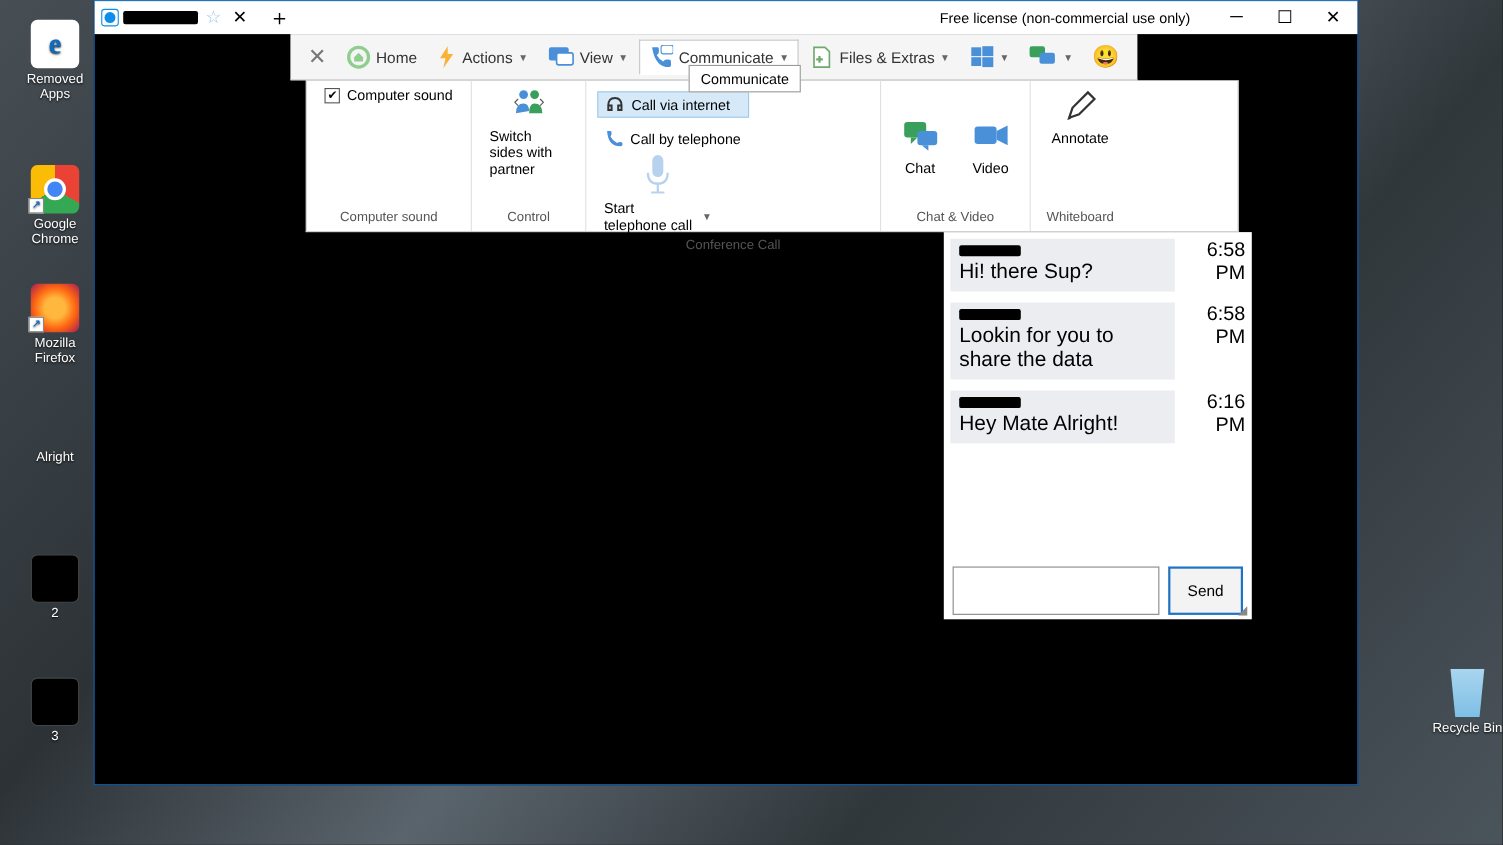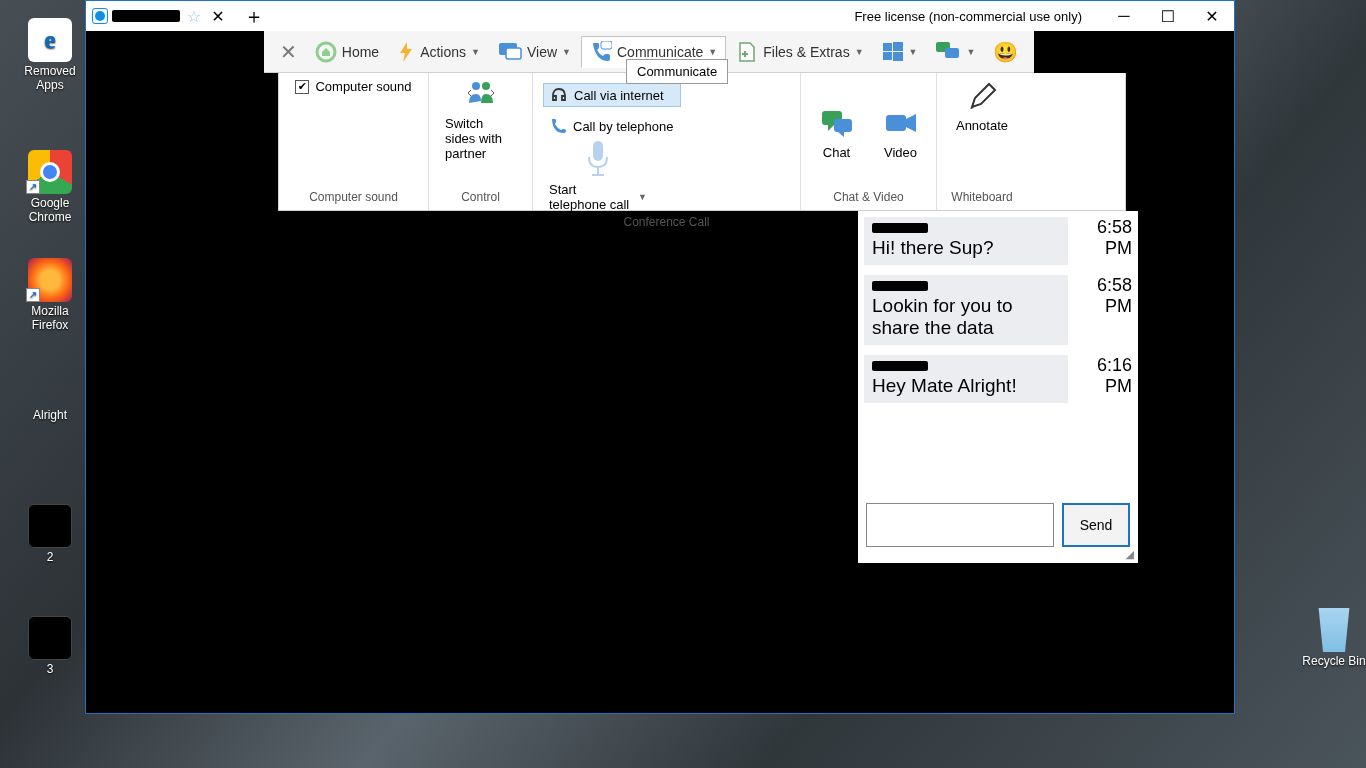--- a/index.html
+++ b/index.html
@@ -53,21 +53,21 @@
 .big-icon{width:28px;height:28px;}
 
 .tooltip{position:absolute;left:540px;top:58px;background:#fff;border:1px solid #999;padding:4px 10px;font-size:13px;z-index:5;}
 
 .chat{position:absolute;right:96px;top:210px;width:280px;height:352px;background:#fff;display:flex;flex-direction:column;}
 .msgs{flex:1;overflow:auto;padding:6px;}
 .msgrow{display:flex;gap:8px;margin-bottom:10px;}
 .bubble{background:#ebedf0;padding:6px 8px;font-size:19px;flex:1;}
 .bubble .sender{background:#000;width:56px;height:10px;border-radius:2px;margin-bottom:4px;display:block;}
 .time{font-size:18px;width:56px;text-align:right;}
-.chatbar{display:flex;gap:8px;padding:6px 8px 16px;align-items:flex-start;}
+.chatbar{display:flex;gap:8px;padding:6px 8px 4px;align-items:flex-start;}
 .chatbar textarea{flex:1;height:44px;border:1px solid #888;resize:none;font-size:13px;padding:4px;}
 .sendbtn{width:68px;height:44px;border:2px solid #1e73c4;background:#f3f3f3;font-size:14px;cursor:pointer;}
 .resize-grip{position:absolute;right:4px;bottom:2px;font-size:11px;color:#888;}
 
 .checkbox-wrap{display:flex;align-items:center;gap:6px;font-size:13px;}
 .cb{width:14px;height:14px;border:1px solid #555;display:inline-flex;align-items:center;justify-content:center;font-size:11px;}
 
 svg{display:block;}
 </style>
 </head>

